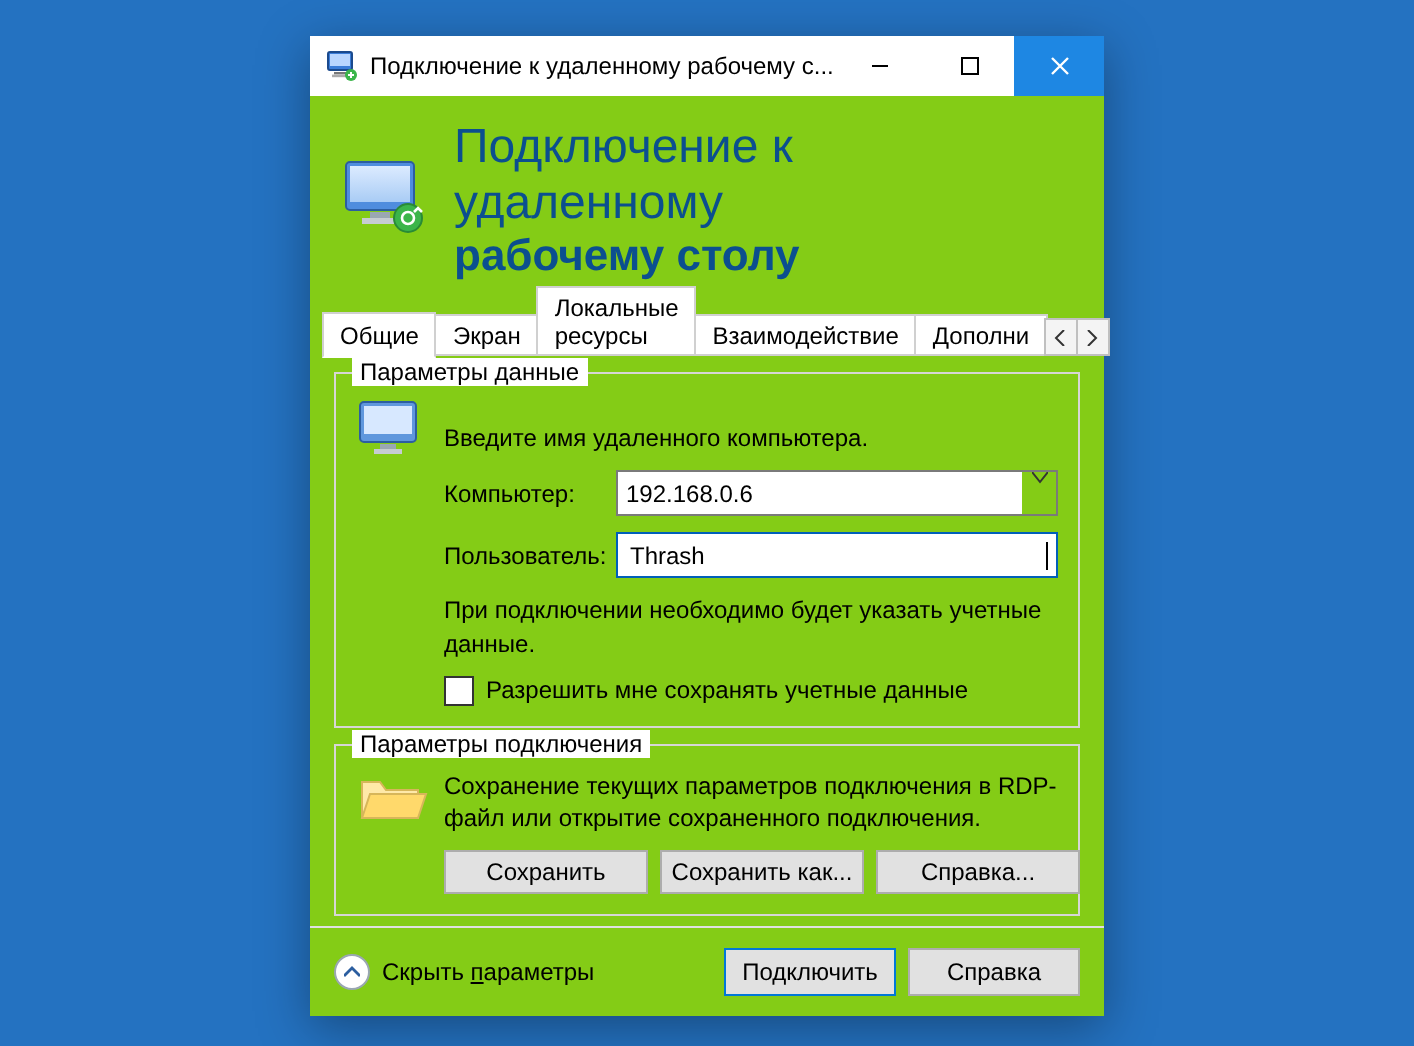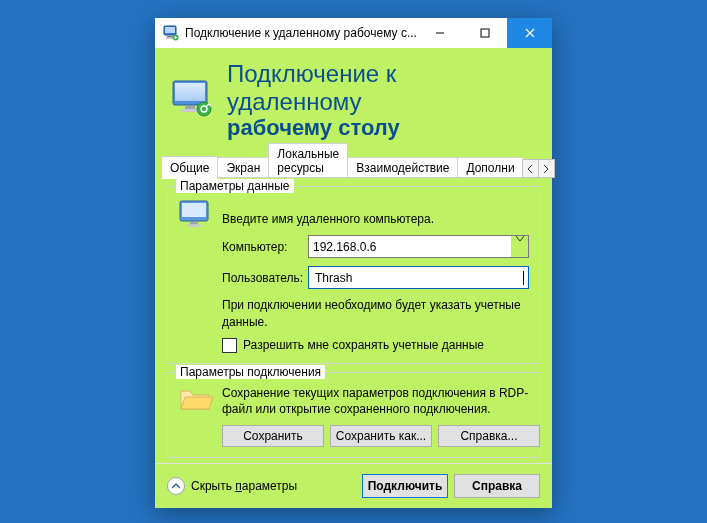--- a/index.html
+++ b/index.html
@@ -12,21 +12,21 @@
     font-size: 12px;
     color: #000;
     overflow: hidden;
   }
   .window {
     position: absolute;
     left: 155px;
     top: 18px;
     width: 397px;
     height: 490px;
-    background: #bef264;
+    background: #84cc16;
     box-shadow: 0 6px 24px rgba(0,0,0,.35);
     display: flex;
     flex-direction: column;
   }
   
   .titlebar {
     height: 30px;
     background: #fff;
     display: flex;
     align-items: center;
@@ -225,21 +225,21 @@
     height: 16px;
     border-radius: 50%;
     border: 1px solid #9aa7b2;
     display: flex;
     align-items: center;
     justify-content: center;
     background: #fff;
   }
   .hide-params .label { font-size: 12px; }
   .hide-params .label .ul { text-decoration: underline; }
-  .footer-btns { margin-left: auto; display: flex; gap: 6px; font-weight: bold; }
+  .footer-btns { margin-left: auto; display: flex; gap: 6px; }
   .footer-btn {
     border: 1px solid #adadad;
     background: #e1e1e1;
     padding: 4px 0;
     min-width: 84px;
     text-align: center;
     font-size: 12px;
     cursor: default;
   }
   .footer-btn.default { border: 1px solid #0078d7; }

